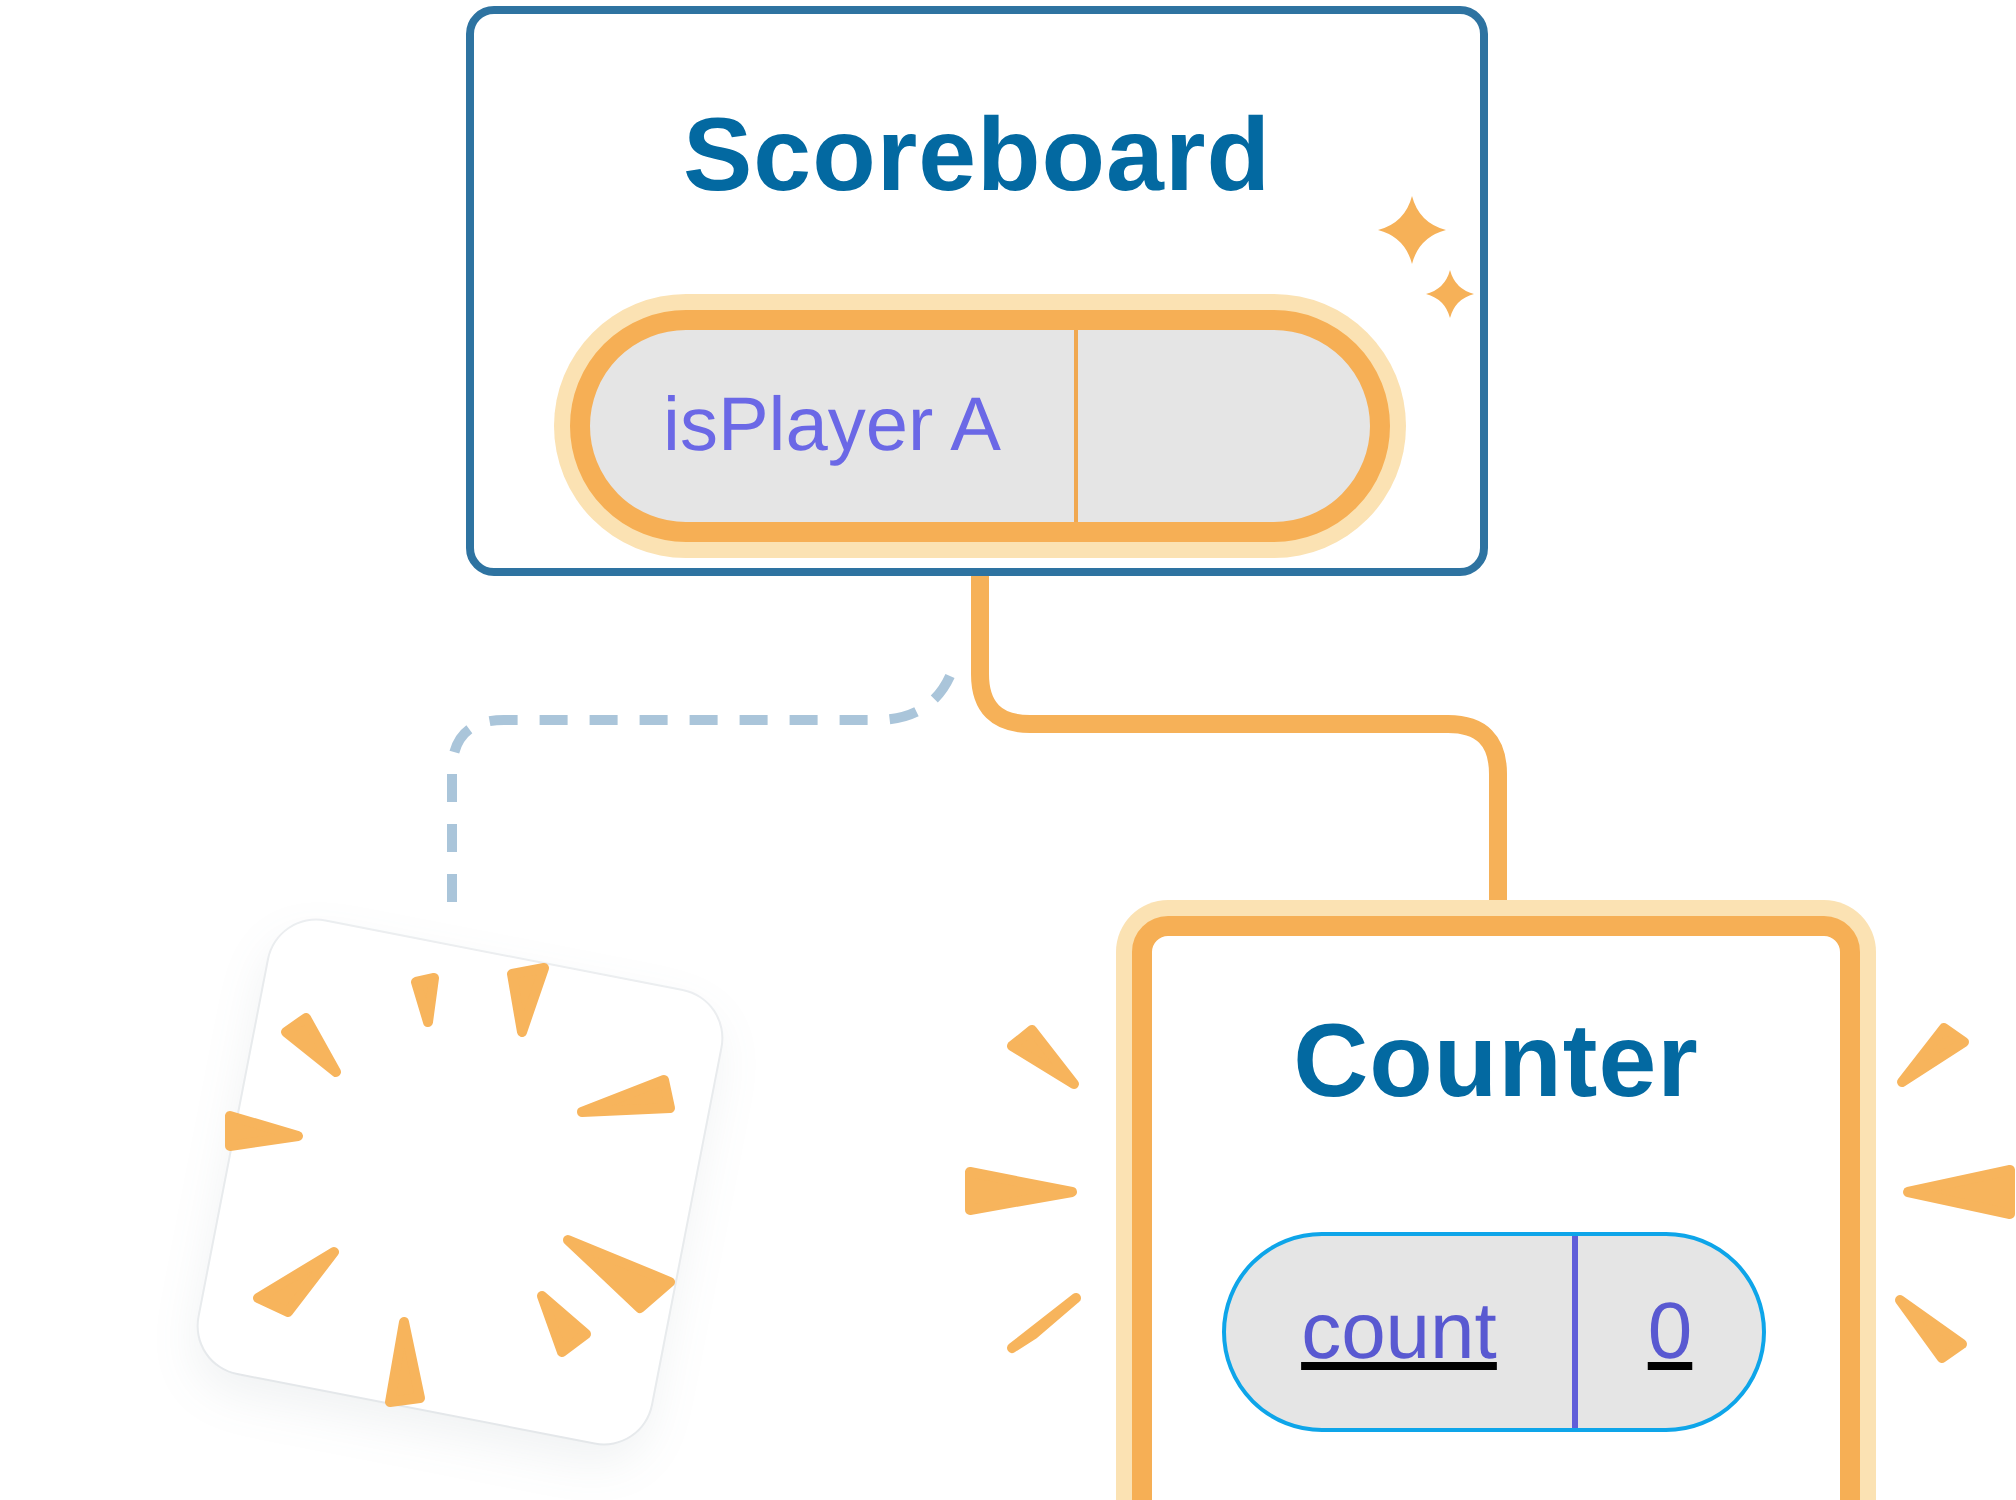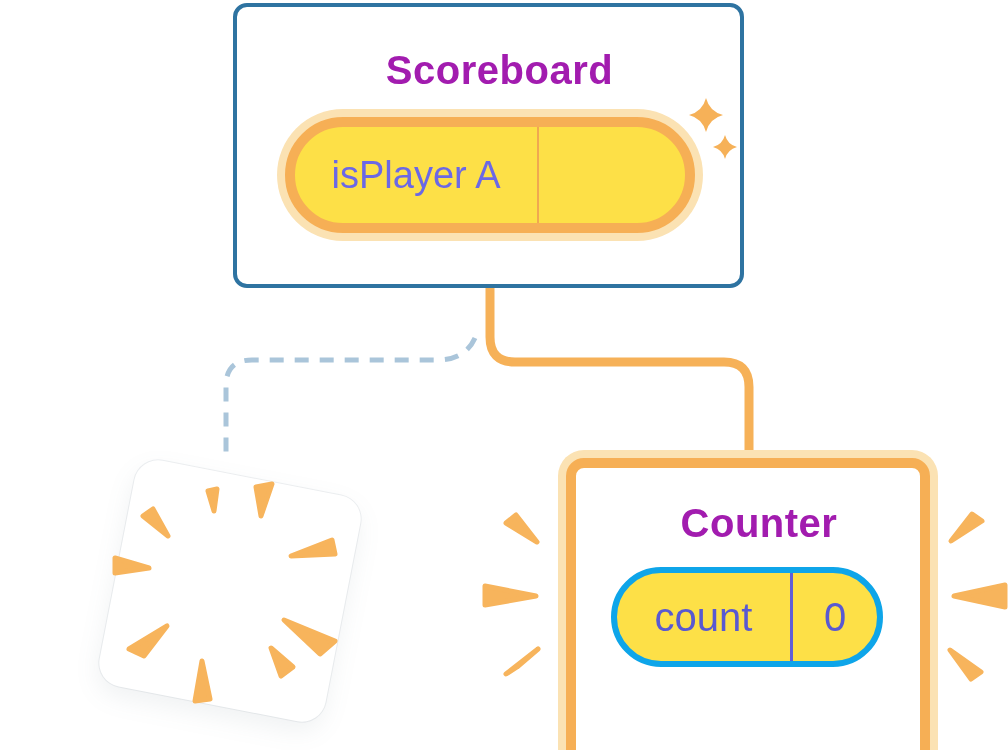--- a/index.html
+++ b/index.html
@@ -11,27 +11,27 @@
   svg.layer{position:absolute;left:0;top:0;pointer-events:none;}
 
   
   .scoreboard-card{
     position:absolute;left:233px;top:3px;width:511px;height:285px;
     box-sizing:border-box;background:#ffffff;
     border:4px solid #2E73A1;border-radius:14px;z-index:2;
   }
   .card-title{
     width:100%;text-align:center;
-    font-size:40px;font-weight:600;color:#a21caf;letter-spacing:.5px;padding-left:11px;
+    font-size:52px;font-weight:600;color:#0369a1;letter-spacing:.5px;
   }
   .scoreboard-card .card-title{margin-top:41px;}
 
   .state-pill{
-    position:absolute;box-sizing:border-box;background:#fde047;
-    display:flex;align-items:stretch;border-radius:999px;
+    position:absolute;box-sizing:border-box;background:#e5e5e5;
+    display:flex;align-items:stretch;border-radius:999px;margin-top:38px;
   }
   .scoreboard-pill{
     left:48px;top:110px;width:410px;height:116px;
     border:10px solid #F6AF55;
     box-shadow:0 0 0 8px #FBE2B3;
   }
   .scoreboard-pill .pill-name{
     flex:0 0 242px;border-right:2px solid #F0A850;
     display:flex;align-items:center;justify-content:center;
     font-size:38px;color:#6B68E6;
@@ -43,22 +43,23 @@
 
   
   .counter-card{
     position:absolute;left:566px;top:458px;width:364px;height:357px;
     box-sizing:border-box;background:#ffffff;
     border:10px solid #F6AF55;border-radius:18px;
     box-shadow:0 0 0 8px #FBE2B3;z-index:2;
   }
   .counter-card .card-title{margin-top:33px;}
   .counter-pill{
-    left:35px;top:99px;width:272px;height:100px;
-    border:6px solid #0ea5e9;
+    left:35px;top:110px;width:272px;height:100px;
+    border:2px solid #0ea5e9;
+    text-decoration:underline;
   }
   .counter-pill .pill-name{
     flex:0 0 173px;border-right:3px solid #605ED9;
     display:flex;align-items:center;justify-content:center;
     font-size:40px;color:#5959D1;
   }
   .counter-pill .pill-value{
     flex:1;display:flex;align-items:center;justify-content:center;
     font-size:40px;color:#5959D1;
   }

